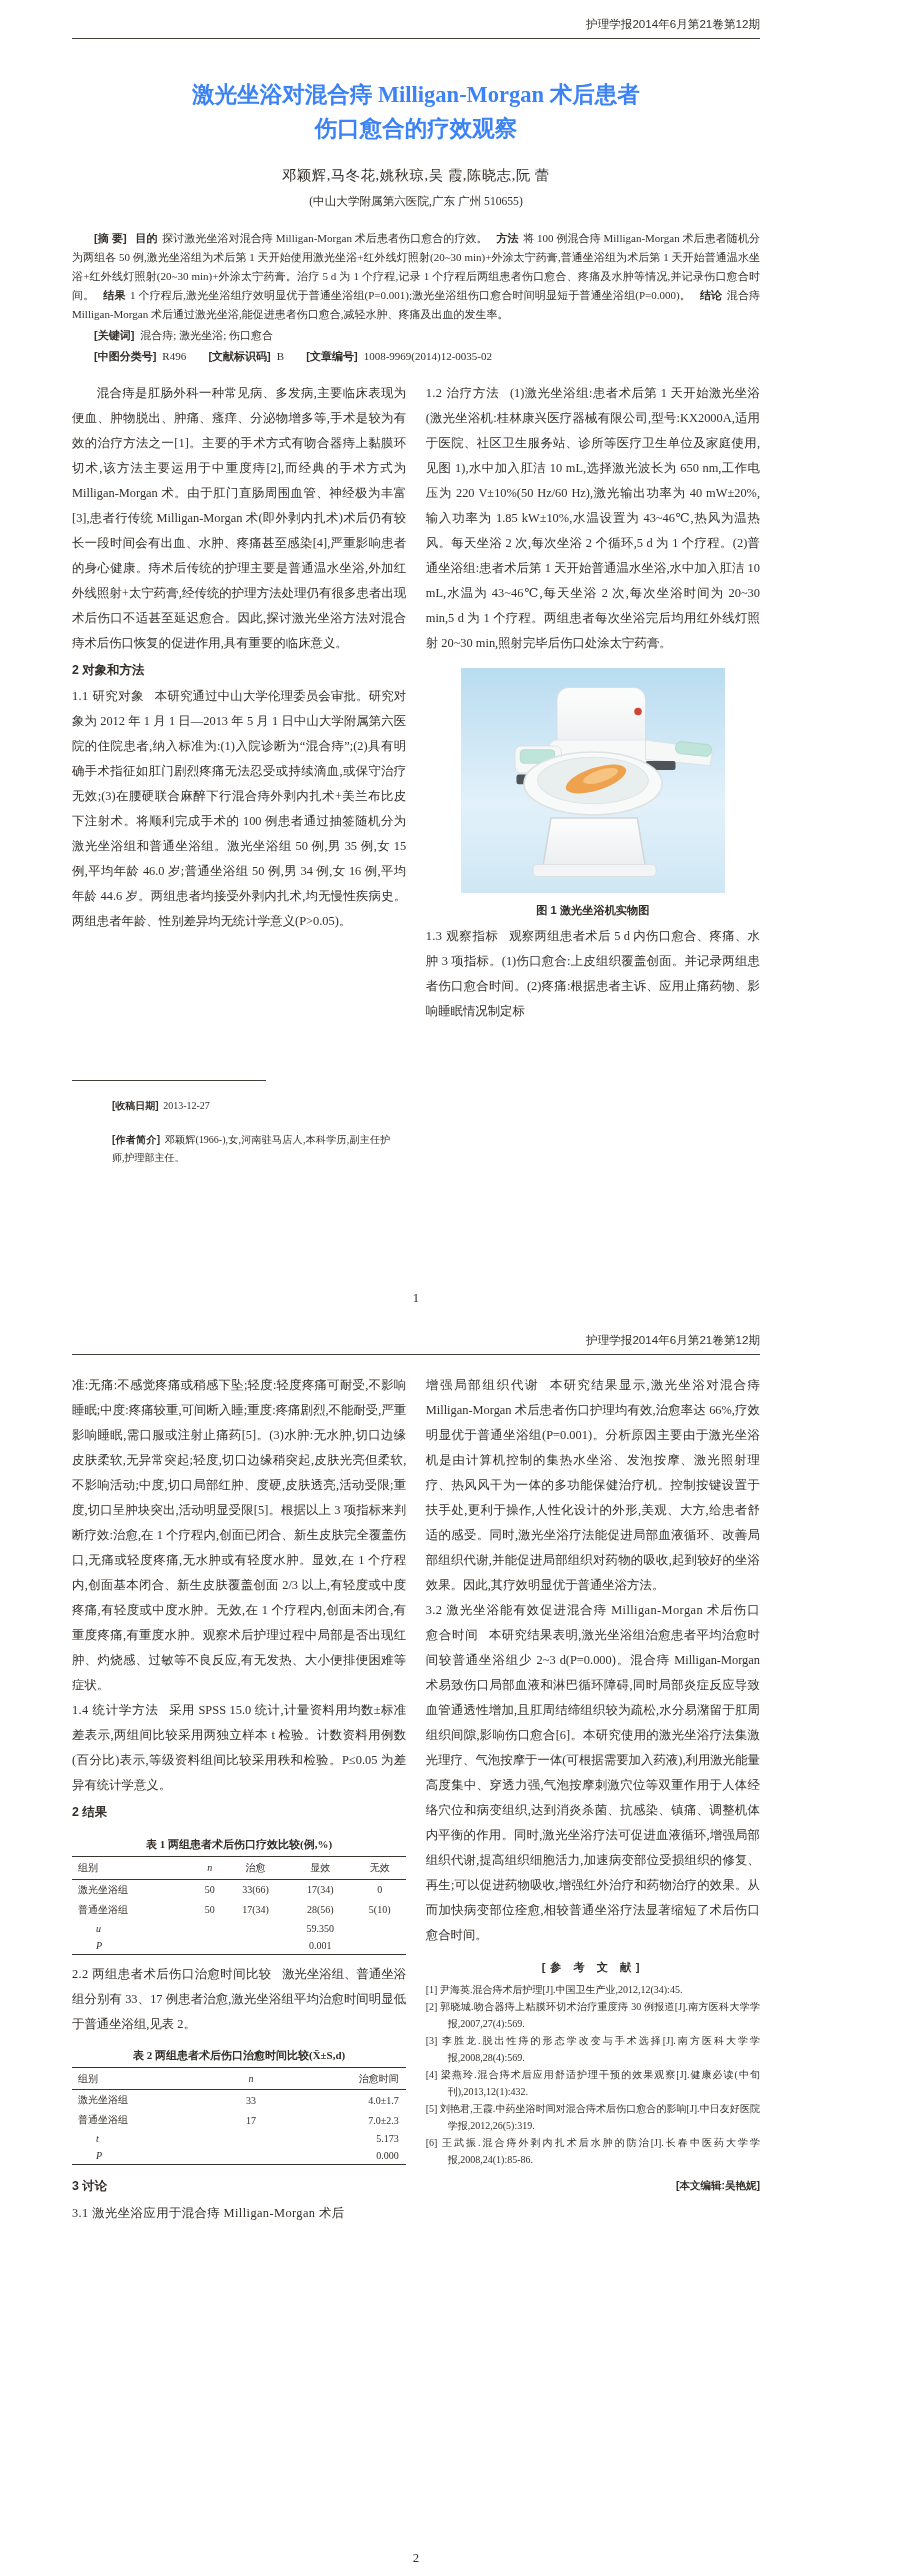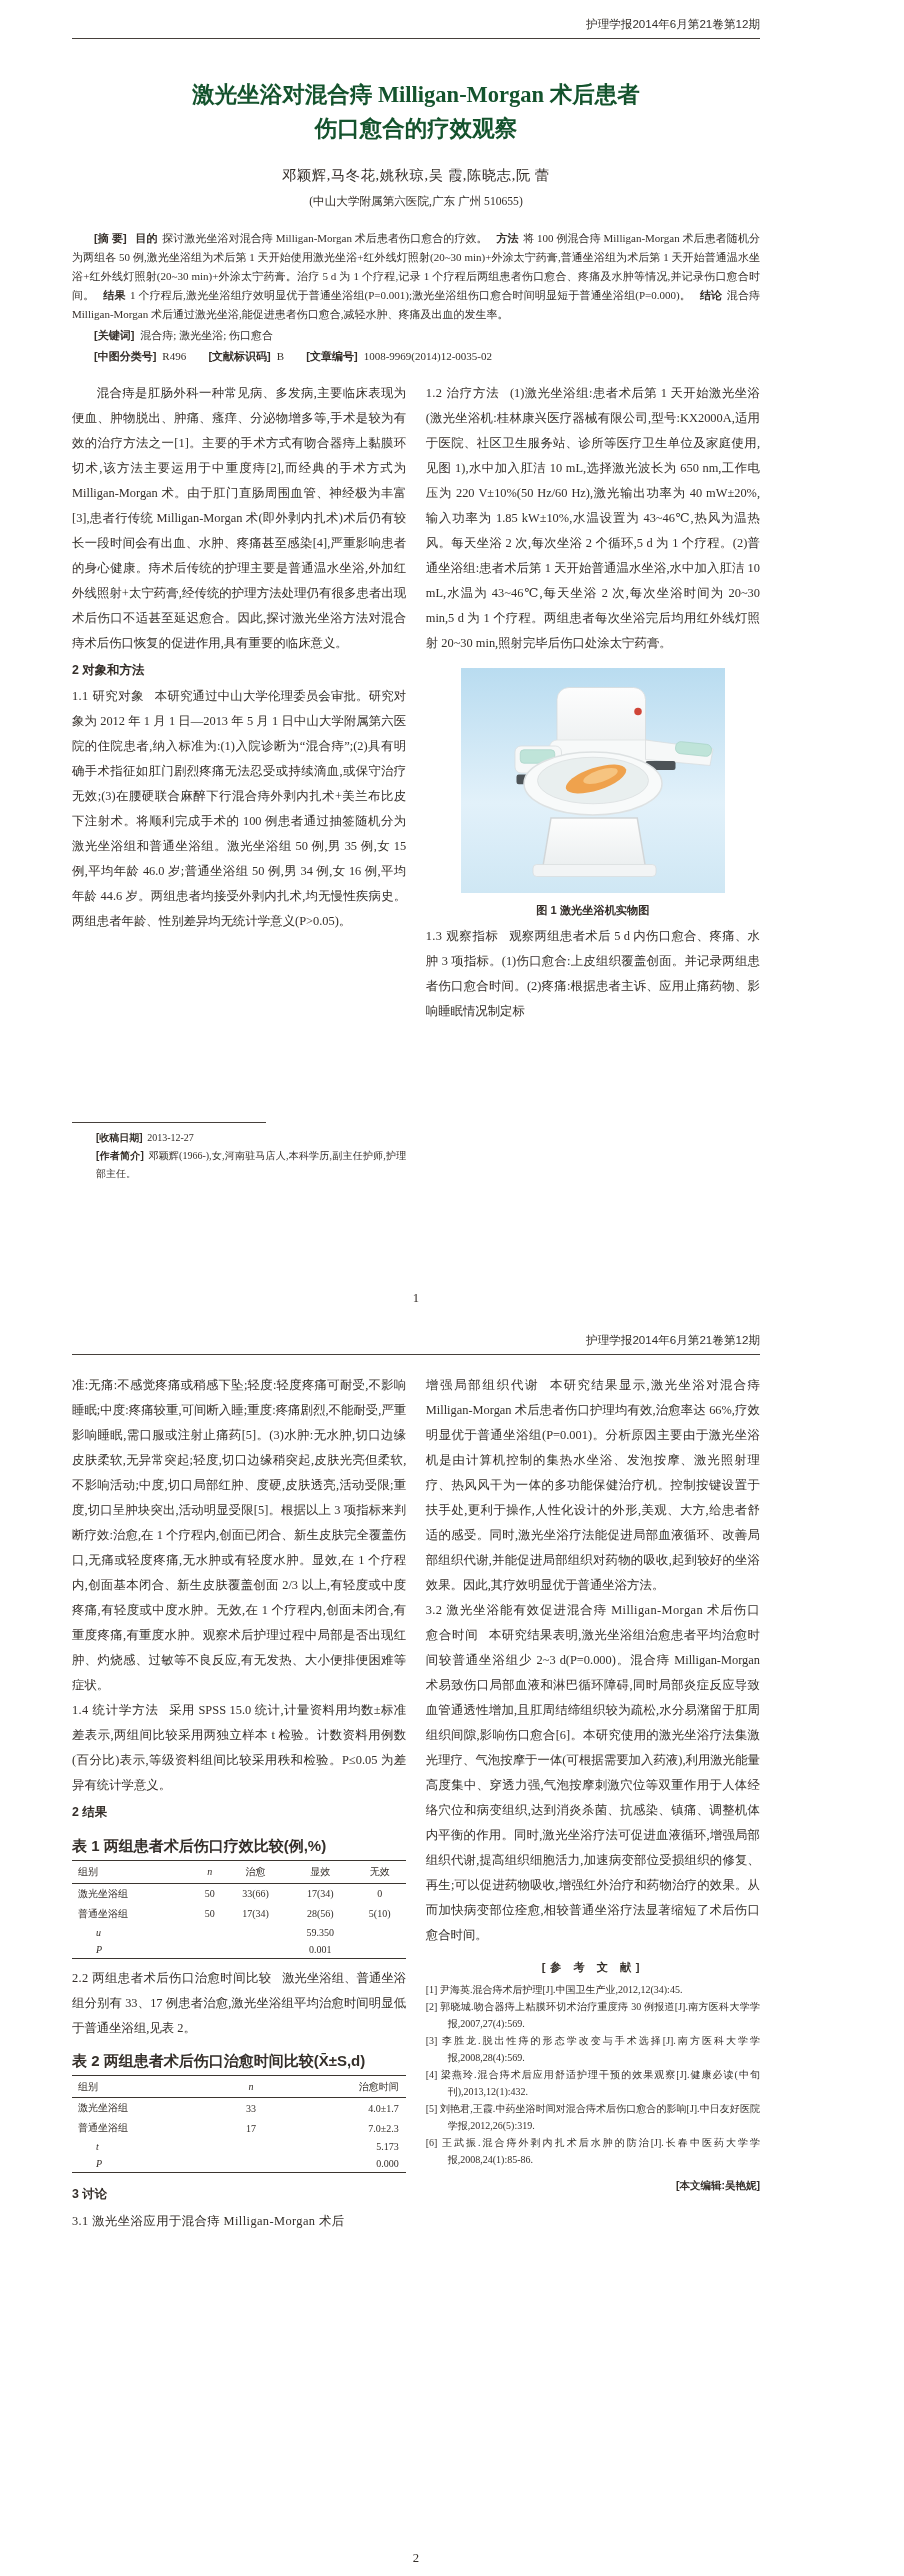--- a/index.html
+++ b/index.html
@@ -4,21 +4,21 @@
 <style>
   html,body{margin:0;padding:0;background:#ffffff;}
   body{width:904px;font-family:"Liberation Serif","DejaVu Serif",serif;color:#342e29;}
   .page{width:832px;box-sizing:border-box;padding:0 72px;position:relative;overflow:hidden;background:#fff;}
   .page1{height:1316px;}
   .page2{height:1260px;}
 
   .page-header{padding-top:16.5px;padding-bottom:6.7px;border-bottom:1.5px solid #46403b;
     text-align:right;font-family:"Liberation Sans","DejaVu Sans",sans-serif;font-size:11.6px;color:#36312c;}
 
-  .title{margin:39px 0 0 0;text-align:center;font-size:22.5px;line-height:34px;font-weight:bold;color:#14532d;}
+  .title{margin:39px 0 0 0;text-align:center;font-size:22.5px;line-height:34px;font-weight:bold;color:#3b82f6;}
   .title .tline{display:block;}
   .authors{margin-top:19.5px;text-align:center;font-size:14.2px;letter-spacing:0.7px;}
   .affiliation{margin-top:9.7px;text-align:center;font-size:11.6px;}
 
   .abstract{margin:19.5px 0 0 0;font-size:11px;line-height:19px;text-align:justify;text-indent:2em;}
   .blabel{font-family:"Liberation Sans","DejaVu Sans",sans-serif;font-weight:bold;}
   .blabel.pad{margin:0 4.5px 0 6px;}
   .meta-line{margin:2.2px 0 0 0;font-size:11px;line-height:19px;text-indent:2em;}
   .meta-line .blabel{margin-right:6px;}
   .meta-gap{display:inline-block;width:19.5px;}
@@ -29,30 +29,30 @@
   .col{width:370px;display:flex;flex-direction:column;}
 
   .body-p{margin:0;font-size:12.4px;line-height:25px;text-align:justify;}
   .body-p.indent{text-indent:2em;}
   .sub-head{margin-right:10.5px;letter-spacing:0.4px;}
   .sec-title{margin:1.5px 0;font-family:"Liberation Sans","DejaVu Sans",sans-serif;
     font-size:12.4px;line-height:25px;font-weight:bold;}
 
   .footnote{margin-top:auto;font-size:10px;line-height:18px;}
   .fn-rule{width:58%;border-top:1.1px solid #46403b;margin-bottom:6px;}
-  .footnote p{margin:0;text-align:justify;padding-left:24px;}
+  .footnote p{margin:16px;text-align:justify;padding-left:24px;}
   .footnote .blabel{margin-right:4.5px;}
 
   figure{margin:12px 0 6px 0;text-align:center;}
   .fig-img{width:264px;height:225px;margin:0 auto;background:linear-gradient(180deg,#b9dcf0 0%,#e2f1fa 60%,#cfe7f4 100%);}
   figcaption{margin-top:9.7px;font-family:"Liberation Sans","DejaVu Sans",sans-serif;
     font-size:11.2px;font-weight:bold;}
 
-  .tbl-caption{margin:10.5px 0 4.5px 0;text-align:left;font-family:Liberation Sans, sans-serif;
-    font-size:15px;font-weight:bold;}
+  .tbl-caption{margin:10.5px 0 4.5px 0;text-align:center;font-family:Liberation Serif, serif;
+    font-size:11px;font-weight:bold;}
   table.tbl{width:100%;border-collapse:collapse;font-size:10px;
     border-top:1.5px solid #3b352f;border-bottom:1.5px solid #3b352f;margin-bottom:7.5px;}
   .tbl thead tr{border-bottom:1.1px solid #3b352f;}
   .tbl th{font-weight:normal;padding:3.7px 1.5px;}
   .tbl td{padding:3px 1.5px;}
   .tbl th:first-child,.tbl td:first-child{text-align:left;padding-left:6px;}
   .tbl th:not(:first-child),.tbl td:not(:first-child){text-align:center;}
   .tbl th:nth-child(2){font-style:italic;}
   .tbl tbody tr:nth-child(n+3) td:first-child{font-style:italic;padding-left:2.4em;}
   table.tbl2 th:last-child,table.tbl2 td:last-child{text-align:right;padding-right:7.5px;}

